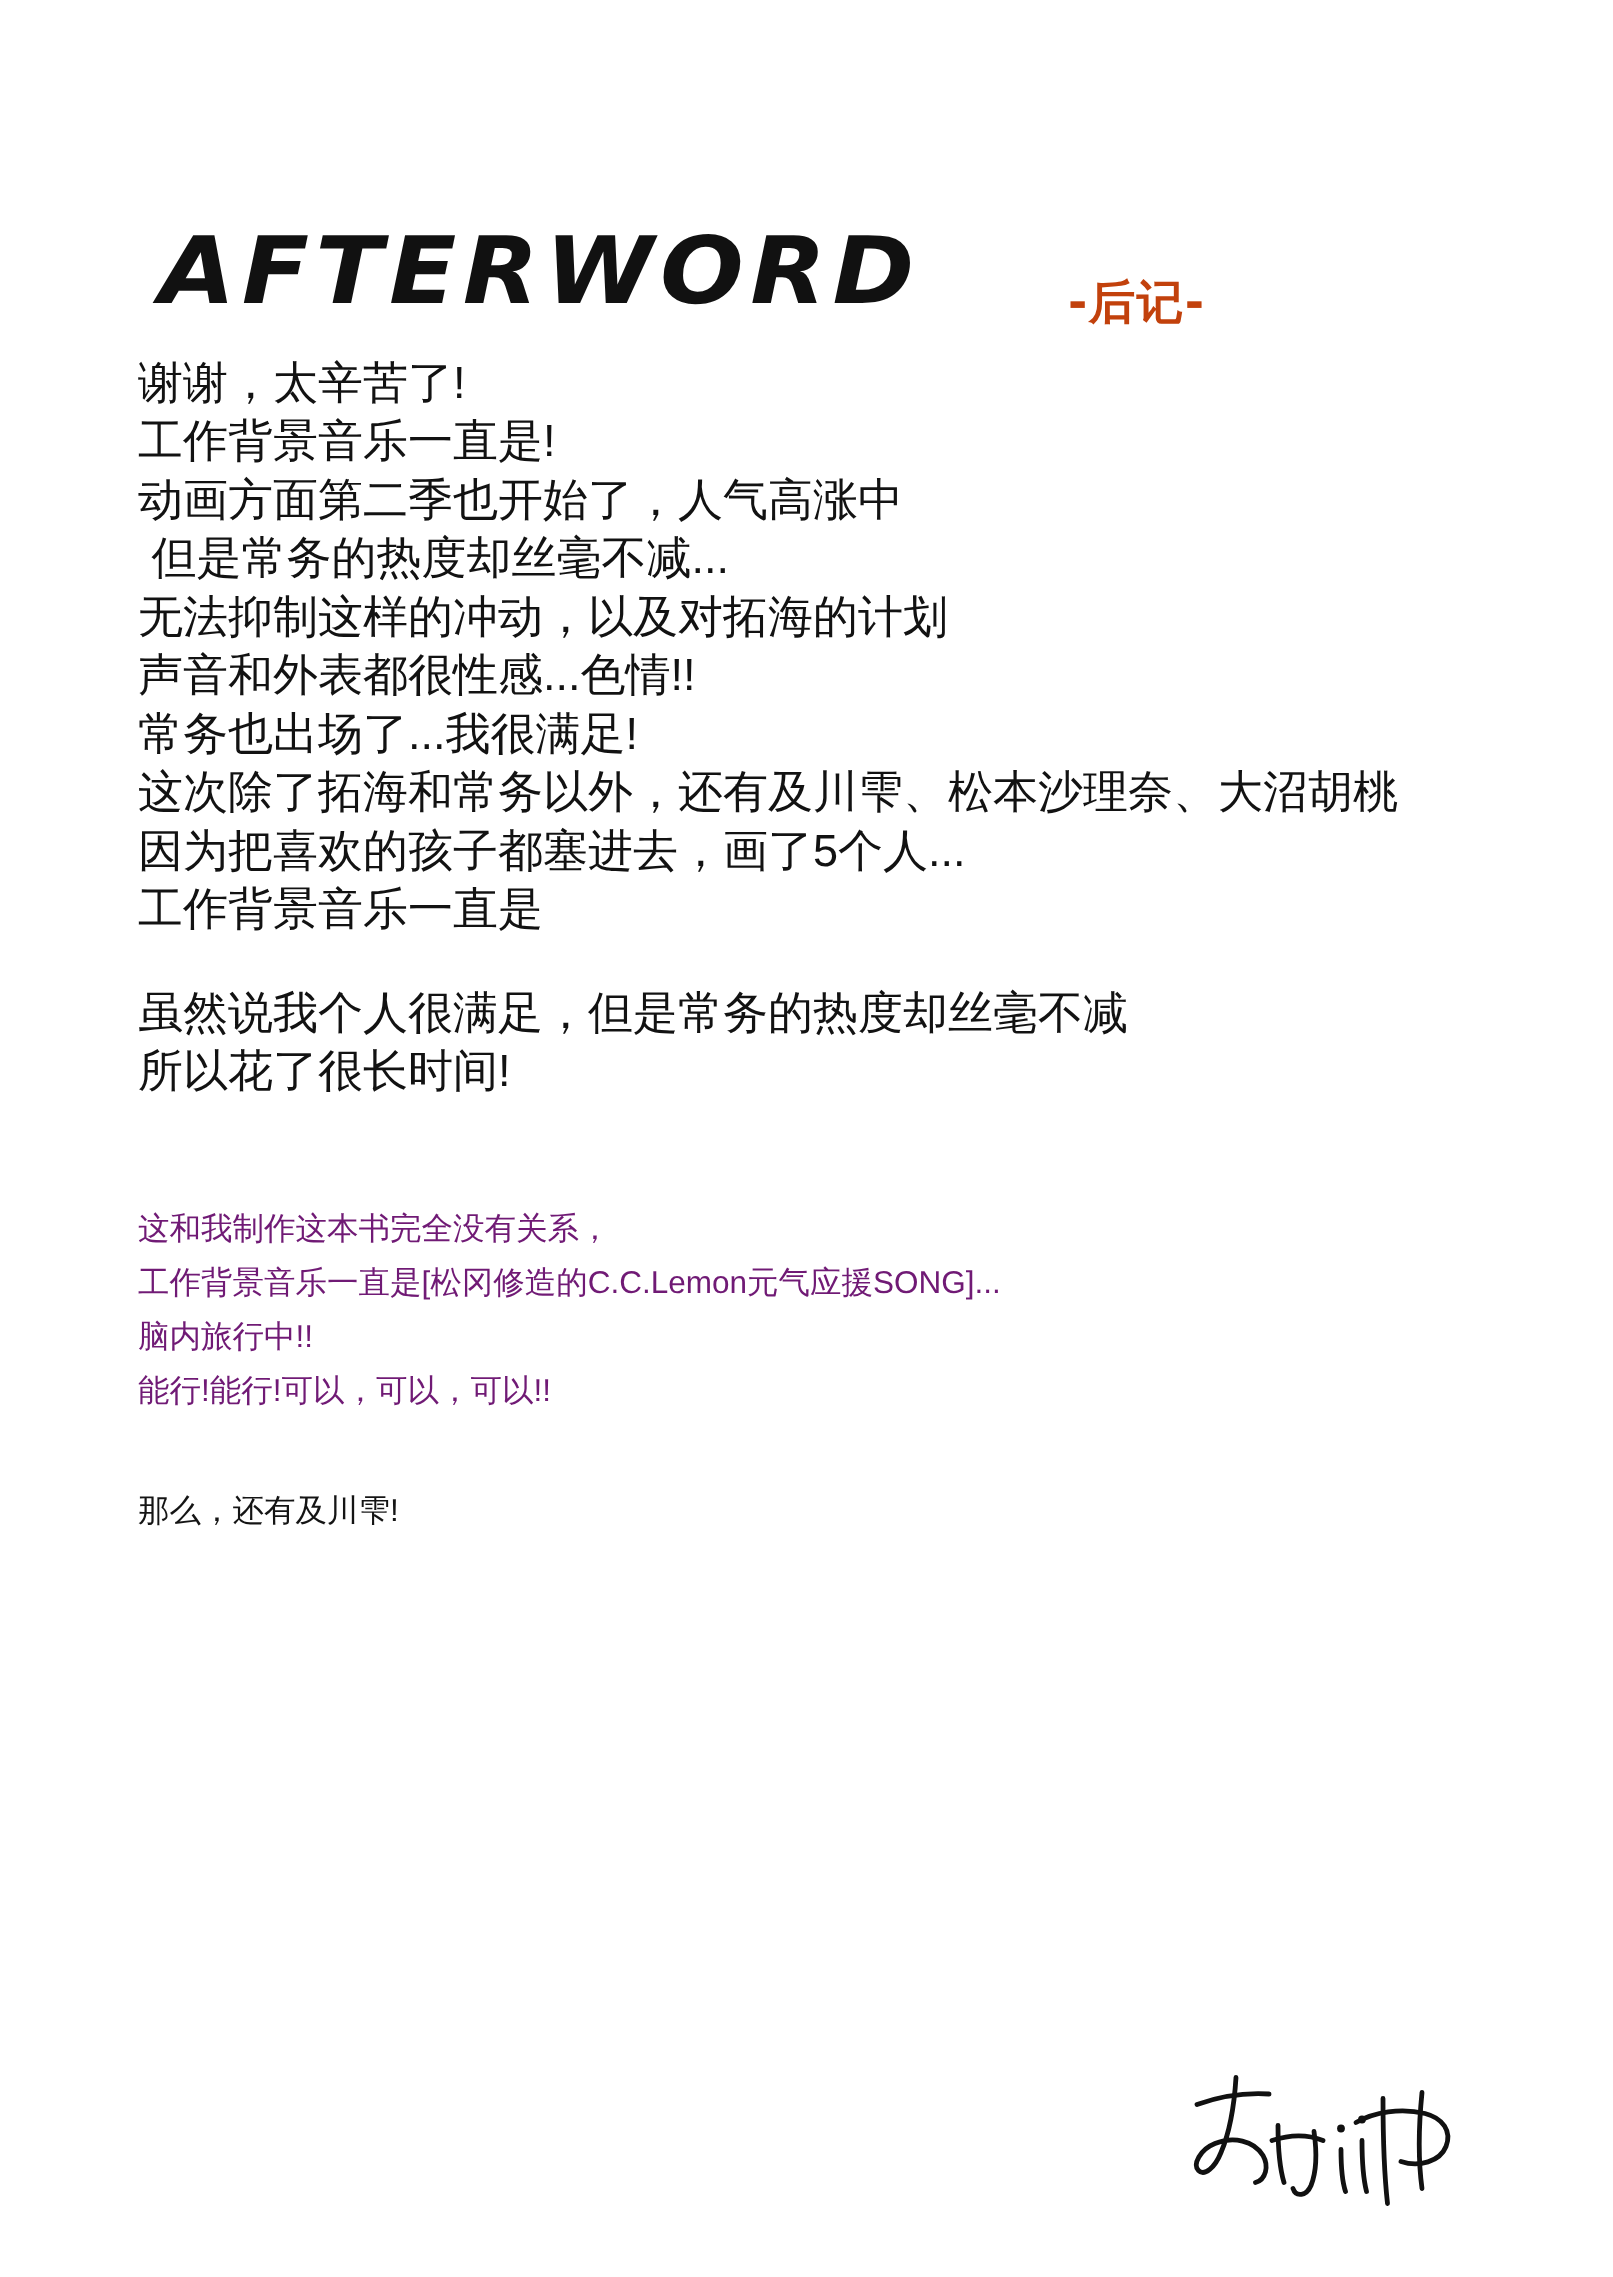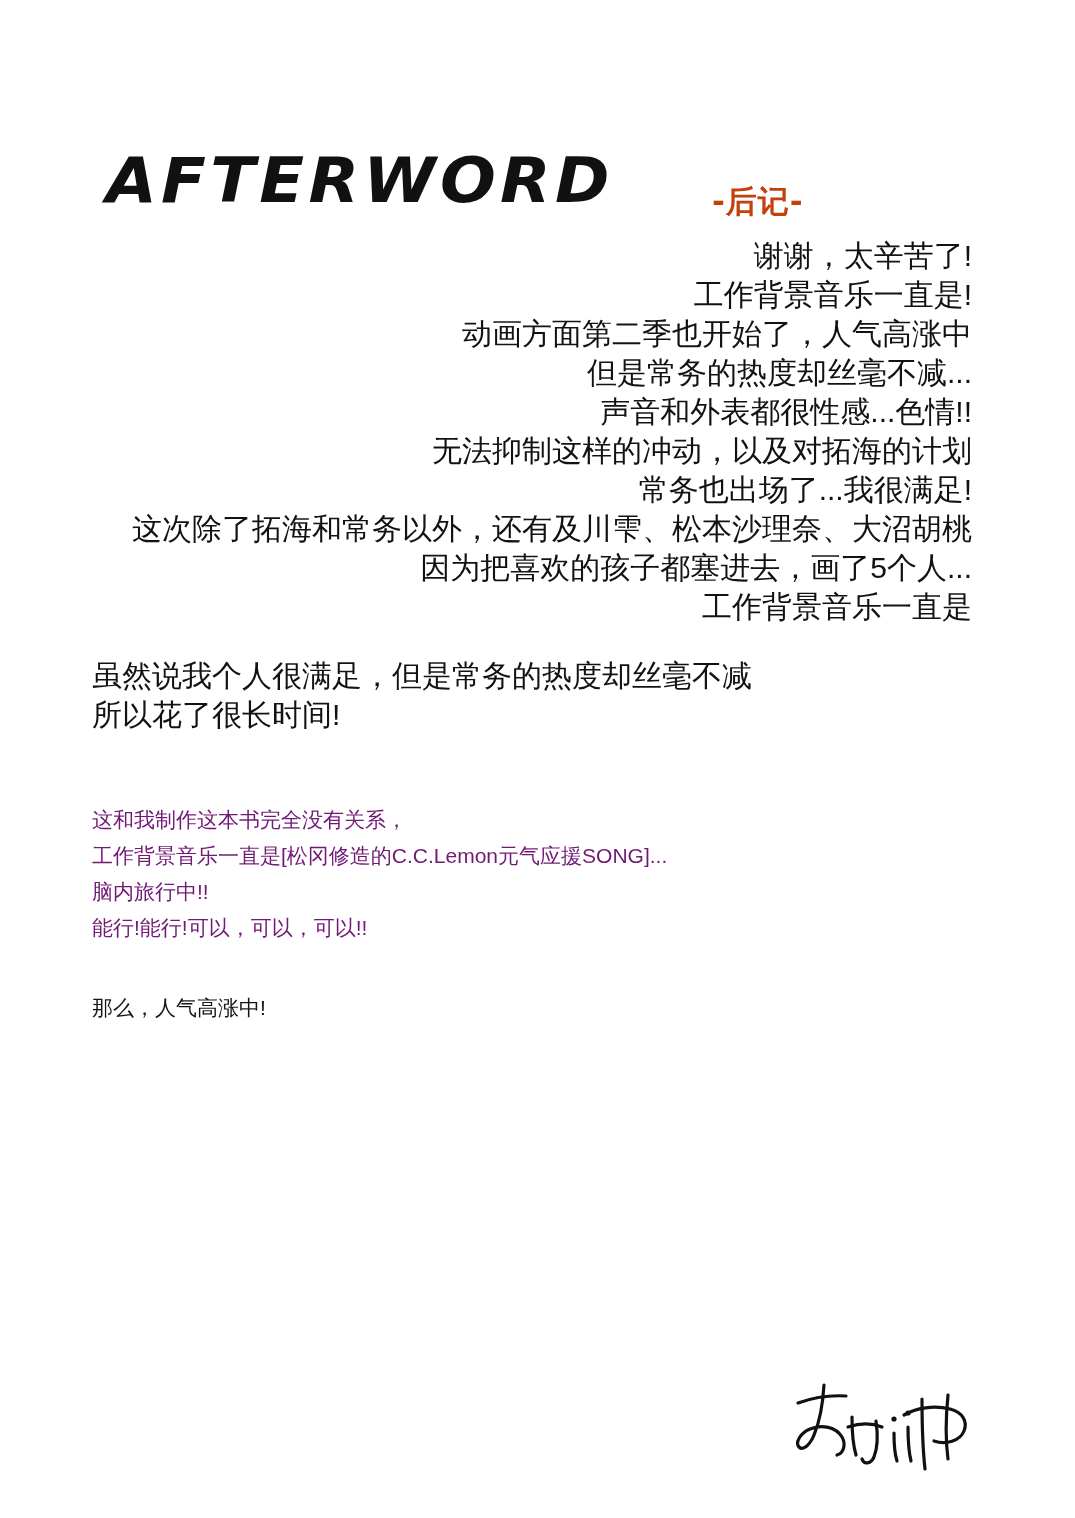--- a/index.html
+++ b/index.html
@@ -66,21 +66,20 @@
   }
 
   #block-main {
     top: 196px;
   }
   #block-main .line {
     font-size: 30px;
     line-height: 39px;
     white-space: pre;
     color: #121212;
-    text-align: right;
   }
   #block-main .line.indent {
     padding-left: 9px;
   }
 
   #block-second {
     top: 616px;
   }
   #block-second .line {
     font-size: 30px;
@@ -129,42 +128,42 @@
   <div class="header">
     <div class="title-main">AFTERWORD</div>
     <div class="title-sub">-后记-</div>
   </div>
 
   <div class="body-block" id="block-main">
     <div class="line">谢谢，太辛苦了!</div>
     <div class="line">工作背景音乐一直是!</div>
     <div class="line">动画方面第二季也开始了，人气高涨中</div>
     <div class="line indent">但是常务的热度却丝毫不减...</div>
+    <div class="line">无法抑制这样的冲动，以及对拓海的计划</div>
     <div class="line">声音和外表都很性感...色情!!</div>
-    <div class="line">无法抑制这样的冲动，以及对拓海的计划</div>
     <div class="line">常务也出场了...我很满足!</div>
     <div class="line">这次除了拓海和常务以外，还有及川雫、松本沙理奈、大沼胡桃</div>
     <div class="line">因为把喜欢的孩子都塞进去，画了5个人...</div>
     <div class="line">工作背景音乐一直是</div>
   </div>
 
   <div class="body-block" id="block-second">
     <div class="line">虽然说我个人很满足，但是常务的热度却丝毫不减</div>
     <div class="line">所以花了很长时间!</div>
   </div>
 
   <div class="body-block" id="block-note">
     <div class="line">这和我制作这本书完全没有关系，</div>
     <div class="line">工作背景音乐一直是[松冈修造的C.C.Lemon元气应援SONG]...</div>
     <div class="line">脑内旅行中!!</div>
     <div class="line">能行!能行!可以，可以，可以!!</div>
   </div>
 
   <div class="body-block" id="block-closing">
-    <div class="line">那么，人气高涨中!</div>
+    <div class="line">那么，还有及川雫!</div>
   </div>
 
   <div class="signature">
     <svg width="190" height="110" viewBox="0 0 190 110" fill="none" stroke="#111111" stroke-width="3.2" stroke-linecap="round" stroke-linejoin="round">
       <path d="M8 28 C22 23, 40 20, 56 21"></path>
       <path d="M34 10 C33 26, 30 46, 24 60 C20 70, 13 76, 9 72 C5 68, 10 58, 20 54 C32 49, 46 52, 52 62 C56 69, 54 78, 47 80"></path>
       <path d="M62 42 C62 56, 63 70, 66 80"></path>
       <path d="M58 52 C70 48, 82 48, 92 52"></path>
       <path d="M86 46 C88 60, 88 72, 84 82 C81 89, 74 90, 72 84"></path>
       <path d="M104 58 C104 70, 105 80, 107 86"></path>

